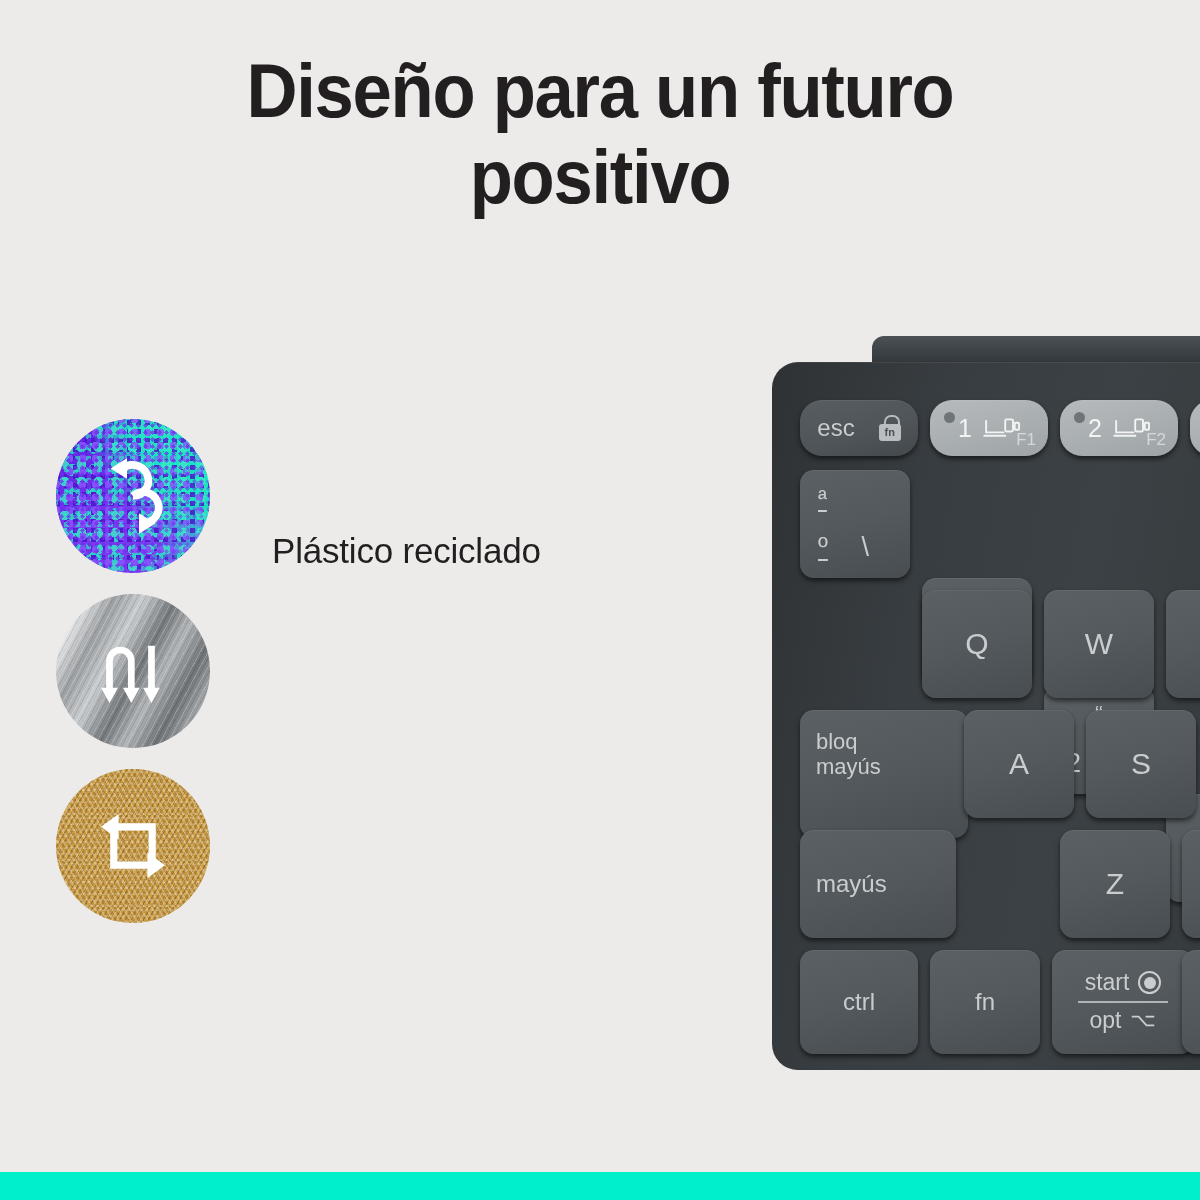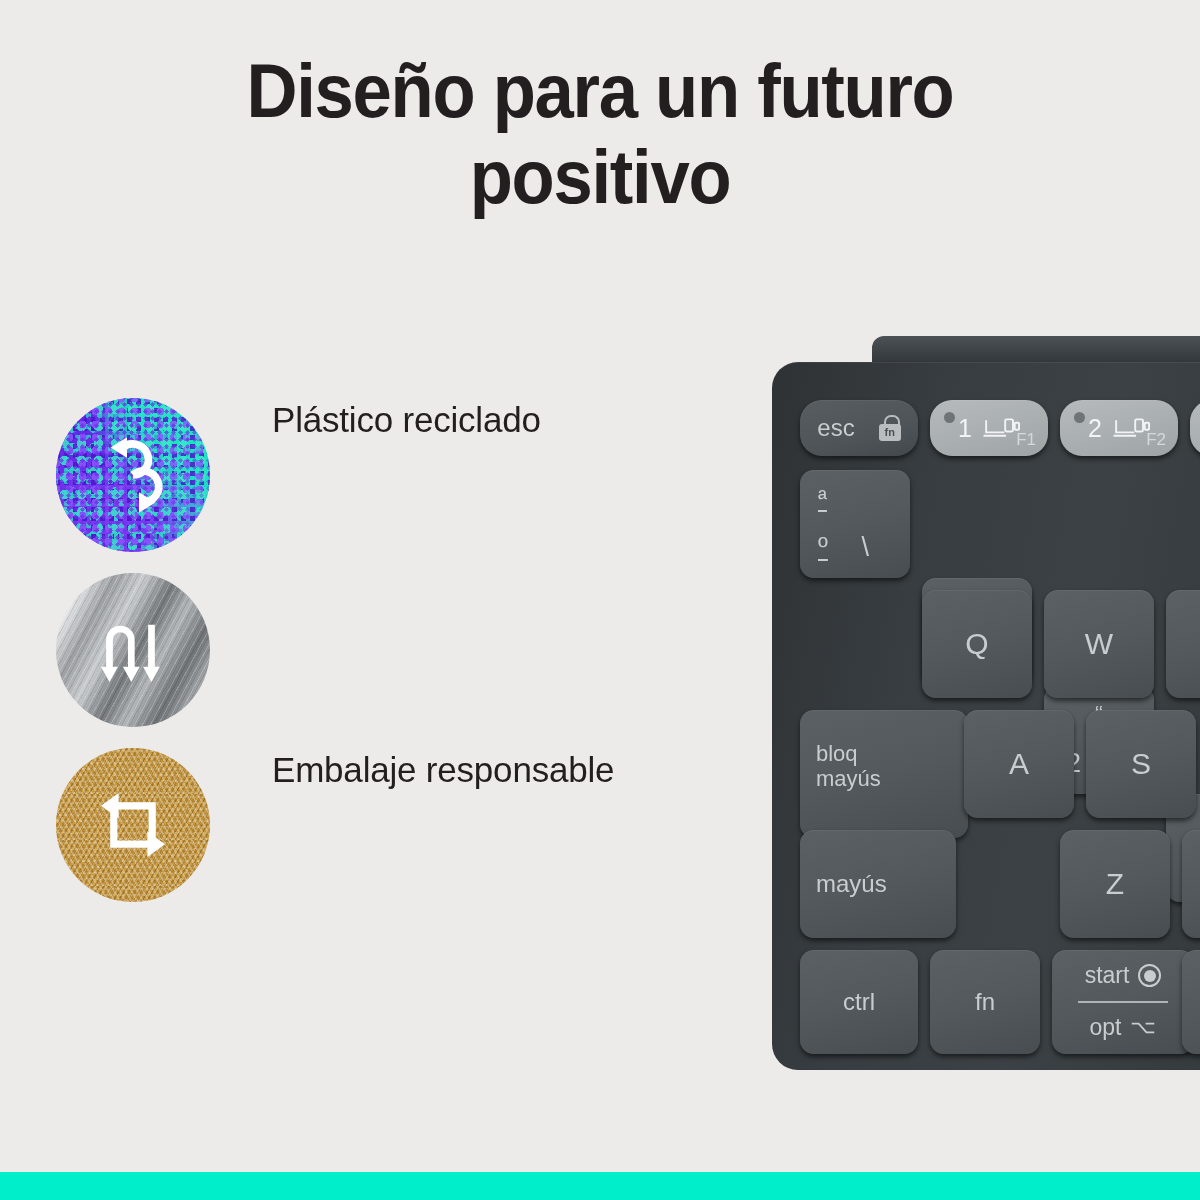--- a/index.html
+++ b/index.html
@@ -36,21 +36,21 @@
 
   
   .features {
     position: absolute;
     left: 56px;
     top: 398px;
     width: 700px;
   }
   .feature-row {
     display: flex;
-    align-items: flex-start;
+    align-items: flex-end;
     height: 175px;
   }
   .badge {
     width: 154px;
     height: 154px;
     border-radius: 50%;
     flex: 0 0 154px;
     position: relative;
     overflow: hidden;
   }
@@ -203,21 +203,21 @@
   .key.fkey {
     background: linear-gradient(165deg, #B6BABC 0%, #A9AEB1 55%, #9EA3A6 100%);
     border-radius: 22px;
     color: #EDEFF0;
   }
   .key.esc {
     background: linear-gradient(165deg, #575D61 0%, #4E5458 60%, #42484C 100%);
     border-radius: 22px;
   }
   .key .lbl { font-size: 24px; }
-  .key .lbl-sm { font-size: 22px; margin-top: 12px; }
+  .key .lbl-sm { font-size: 22px; }
   .key.letter .lbl { font-size: 30px; }
   .key.two-line {
     align-items: flex-start;
     justify-content: flex-start;
     padding: 20px 0 0 16px;
     text-align: left;
   }
   .key.pad-left {
     justify-content: flex-start;
     padding-left: 16px;
@@ -305,21 +305,21 @@
     text-align: center;
   }
   .numkey.left-align .top { text-align: left; padding-left: 18px; }
   .numkey.left-align .bottom { text-align: left; padding-left: 18px; }
   .ord { text-decoration: underline; text-underline-offset: 3px; }
 
   
   .key.split {
     flex-direction: column;
     justify-content: center;
-    gap: 7px;
+    gap: 0;
     padding: 0 12px;
   }
   .split-row {
     display: flex;
     align-items: center;
     justify-content: center;
     gap: 9px;
     font-size: 23px;
     height: 33px;
   }
@@ -404,21 +404,20 @@
         <svg width="80" height="80" viewBox="0 0 100 100" aria-hidden="true">
           <g fill="none" stroke="#FFFFFF" stroke-width="9" stroke-linejoin="miter">
             <path d="M26 26 L74 26 L74 74"></path>
             <path d="M74 74 L26 74 L26 26"></path>
           </g>
           <polygon points="32,10 32,42 10,26" fill="#FFFFFF"></polygon>
           <polygon points="68,90 68,58 90,74" fill="#FFFFFF"></polygon>
         </svg>
       </div>
     </div>
-    <div class="feature-label">Embalaje responsable</div>
   </div>
 
 </div>
 
 <div class="keyboard">
   <div class="kb-backlip"></div>
   <div class="kb-body"></div>
 
   <div class="kb-keys">
 

